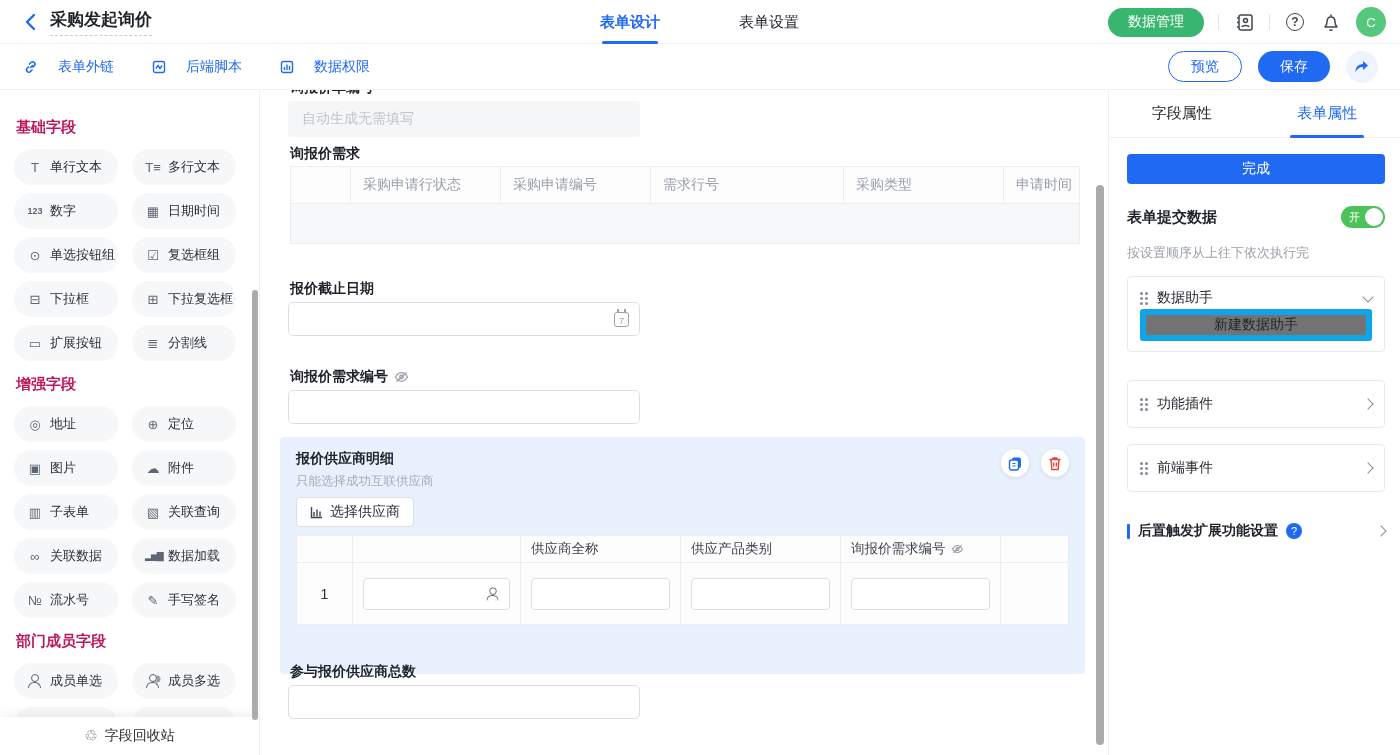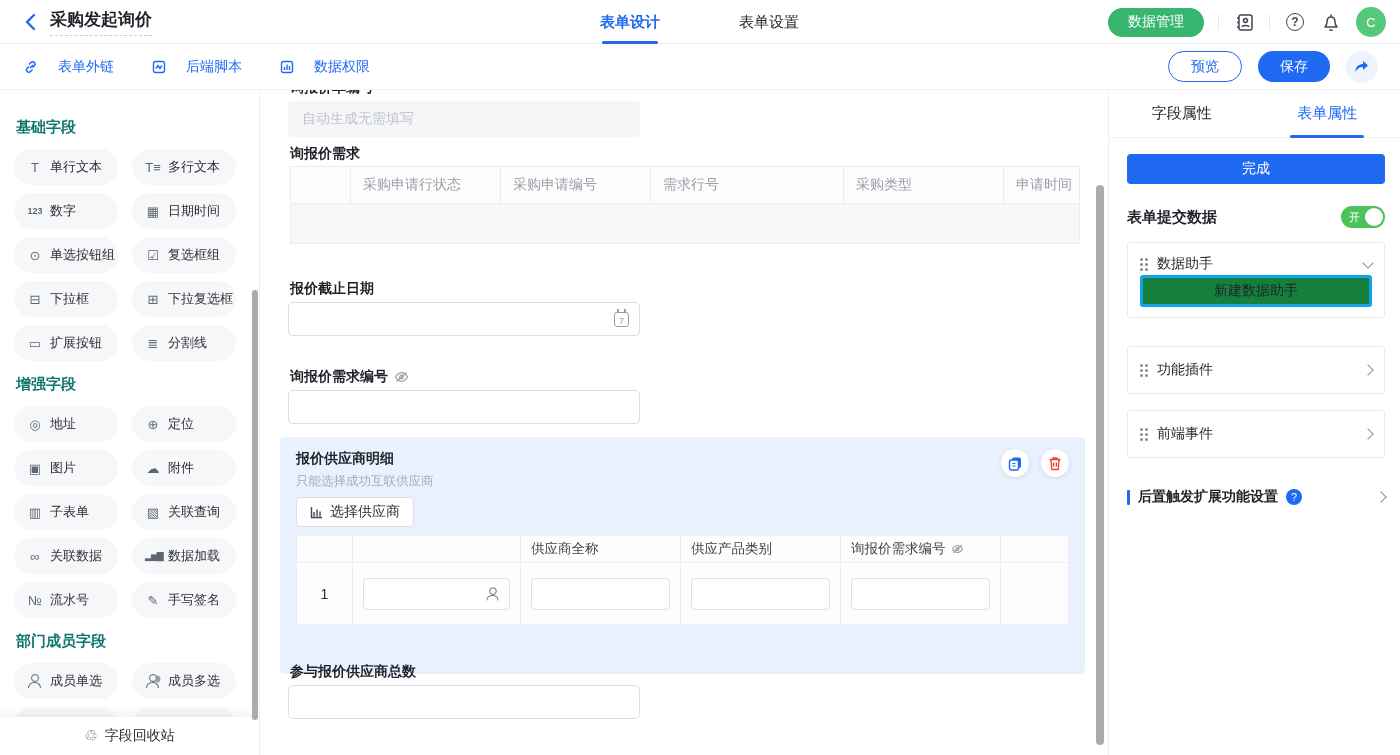--- a/index.html
+++ b/index.html
@@ -26,21 +26,21 @@
   .subbar { position:absolute; top:44px; left:0; width:1400px; height:46px; background:#fff; border-bottom:1px solid #eef0f2; display:flex; align-items:center; }
   .sub-links { display:flex; gap:38px; padding-left:24px; }
   .sub-link { color:#2069f2; font-size:14px; display:flex; align-items:center; gap:20px; cursor:pointer; }
   .sub-actions { position:absolute; right:22px; display:flex; align-items:center; gap:16px; }
   .btn-outline { border:1px solid #2069f2; color:#2069f2; background:#fff; border-radius:16px; height:31px; padding:0 22px; font-size:14px; cursor:pointer; }
   .btn-primary { border:none; color:#fff; background:#2069f2; border-radius:16px; height:31px; padding:0 22px; font-size:14px; cursor:pointer; }
   .share-circ { width:32px; height:32px; border-radius:50%; background:#eef3fd; display:flex; align-items:center; justify-content:center; cursor:pointer; }
 
   
   .sidebar { position:absolute; top:90px; left:0; bottom:0; width:260px; background:#fff; border-right:1px solid #eef0f2; padding:14px 12px 0 14px; overflow:hidden; }
-  .side-sec-title { font-size:15px; font-weight:bold; color:#0f766e; margin:14px 0 12px 2px; }
+  .side-sec-title { font-size:15px; font-weight:bold; color:#be185d; margin:14px 0 12px 2px; }
   .pill-grid { display:flex; flex-wrap:wrap; gap:8px 14px; }
   .fpill { width:104px; height:36px; background:#f6f7f9; border-radius:18px; display:flex; align-items:center; gap:7px; padding-left:13px; font-size:13px; color:#2b2f36; cursor:pointer; white-space:nowrap; }
   .fpill .gi { color:#5f6673; font-size:13px; width:16px; text-align:center; flex:0 0 16px; }
   .gi.small { font-size:9px; letter-spacing:-1px; }
   .gi.num { font-size:9px; font-weight:bold; letter-spacing:0; }
   .person-ic { position:relative; width:14px; height:14px; flex:0 0 16px; }
   .person-ic::before { content:""; position:absolute; top:0; left:4px; width:6px; height:6px; border:1.4px solid #5f6673; border-radius:50%; }
   .person-ic::after { content:""; position:absolute; bottom:0; left:1px; width:11px; height:5px; border:1.4px solid #5f6673; border-bottom:none; border-radius:7px 7px 0 0; }
   .person-ic.multi::before { box-shadow:4px 1px 0 -0.5px #9aa0a8; }
   .fpill.stub { height:18px; border-radius:18px 18px 0 0; }
@@ -101,21 +101,21 @@
   .card { margin-top:14px; border:1px solid #e8eaed; border-radius:4px; background:#fff; padding:12px 12px 10px 12px; position:relative; }
   .card-head { display:flex; align-items:center; gap:8px; font-size:14px; color:#1f2329; }
   .dots { width:9px; height:13px; display:grid; grid-template-columns:3px 3px; grid-auto-rows:3px; gap:2px; }
   .dots i { background:#868c96; border-radius:50%; }
   .chev { width:8px; height:8px; border-right:1.6px solid #8a9099; border-bottom:1.6px solid #8a9099; margin-left:auto; }
   .chev.down { transform:rotate(45deg); margin-top:-3px; }
   .chev.right { transform:rotate(-45deg); }
   .red-box { margin:10px -16px 4px -16px; border:3px solid #e1251b; border-radius:4px; background:#fff; padding:8px 8px 8px 12px; display:flex; align-items:center; gap:10px; }
   .flow-input { flex:1; height:36px; border:1px solid #d5d8dd; border-radius:4px; display:flex; align-items:center; padding-left:10px; font-size:14px; color:#1f2329; cursor:text; }
   .gicon { width:18px; height:18px; display:flex; align-items:center; justify-content:center; cursor:pointer; }
-  .new-btn { margin-top:2px; width:100%; height:32px; background:#15803d; border:3px solid #0ea5e9; border-radius:3px; font-size:14px; color:#1f2329; cursor:pointer; }
+  .new-btn { margin-top:2px; width:100%; height:32px; background:#737373; border:6px solid #0ea5e9; border-radius:3px; font-size:14px; color:#1f2329; cursor:pointer; }
   .card.gap { margin-top:28px; padding:14px 12px; }
   .post-row { margin-top:30px; display:flex; align-items:center; gap:8px; }
   .blue-bar { width:3px; height:15px; background:#2069f2; border-radius:1px; }
   .post-lbl { font-size:14px; font-weight:bold; }
   .q-circ { width:16px; height:16px; border-radius:50%; background:#2069f2; color:#fff; font-size:11px; display:flex; align-items:center; justify-content:center; cursor:pointer; }
   svg { display:block; }
 </style>
 </head>
 <body>
 
@@ -420,20 +420,21 @@
       <button class="done-btn">完成</button>
 
       <div class="submit-row">
         <span class="submit-lbl">表单提交数据</span>
         <span class="toggle">
           <span class="t-lbl">开</span>
           <span class="knob"></span>
         </span>
       </div>
 
+      <div class="helper">按设置顺序从上往下依次执行完</div>
 
       <div class="card">
         <div class="card-head">
           <span class="dots">
               <i></i>
               <i></i>
               <i></i>
               <i></i>
               <i></i>
               <i></i>

